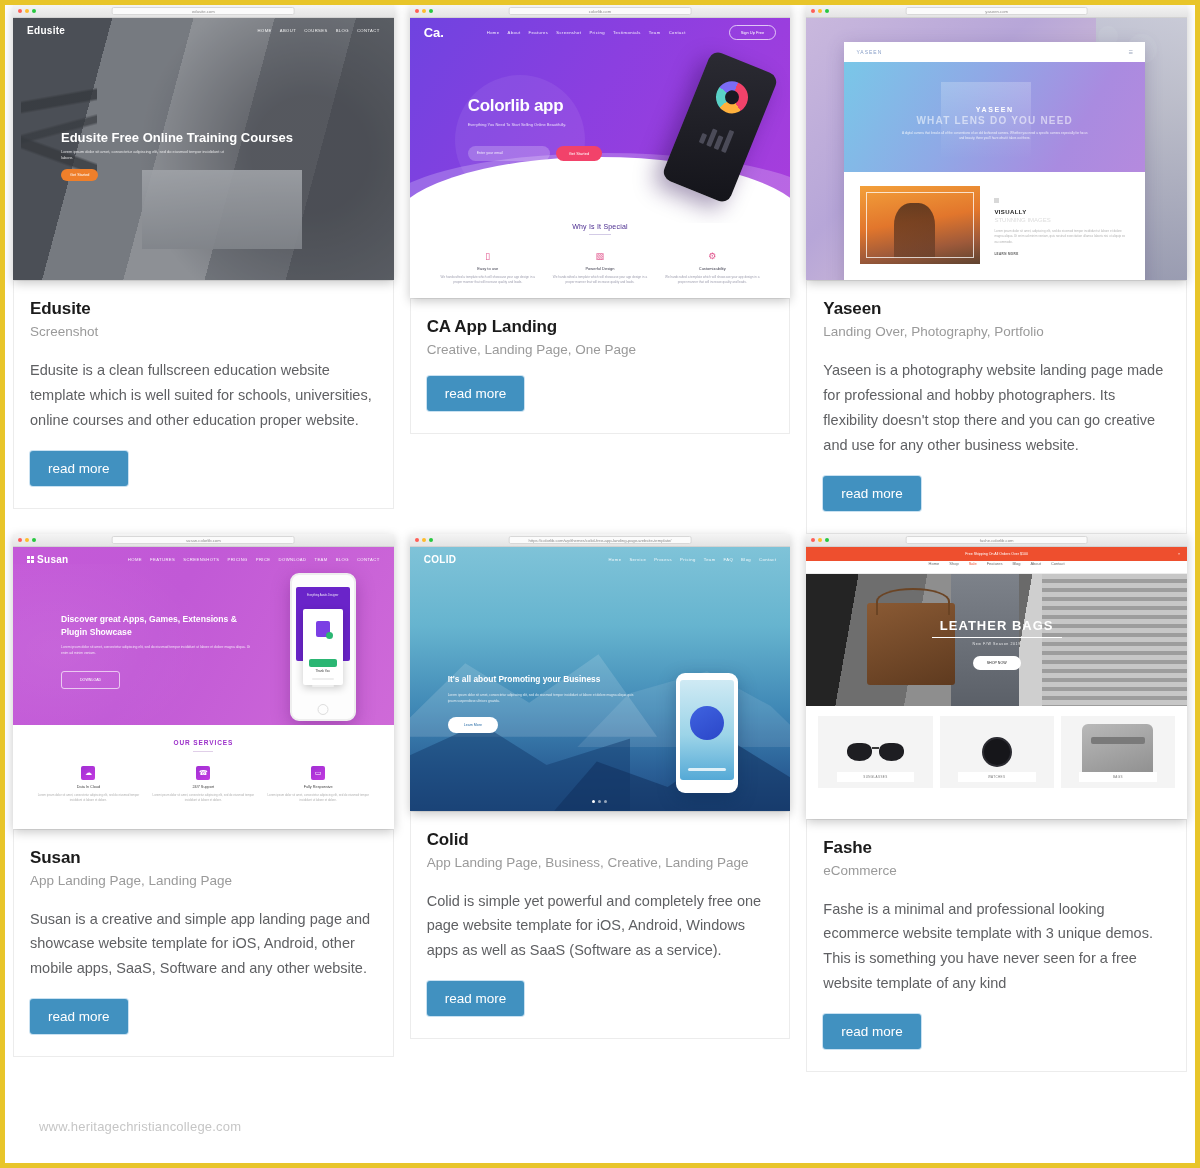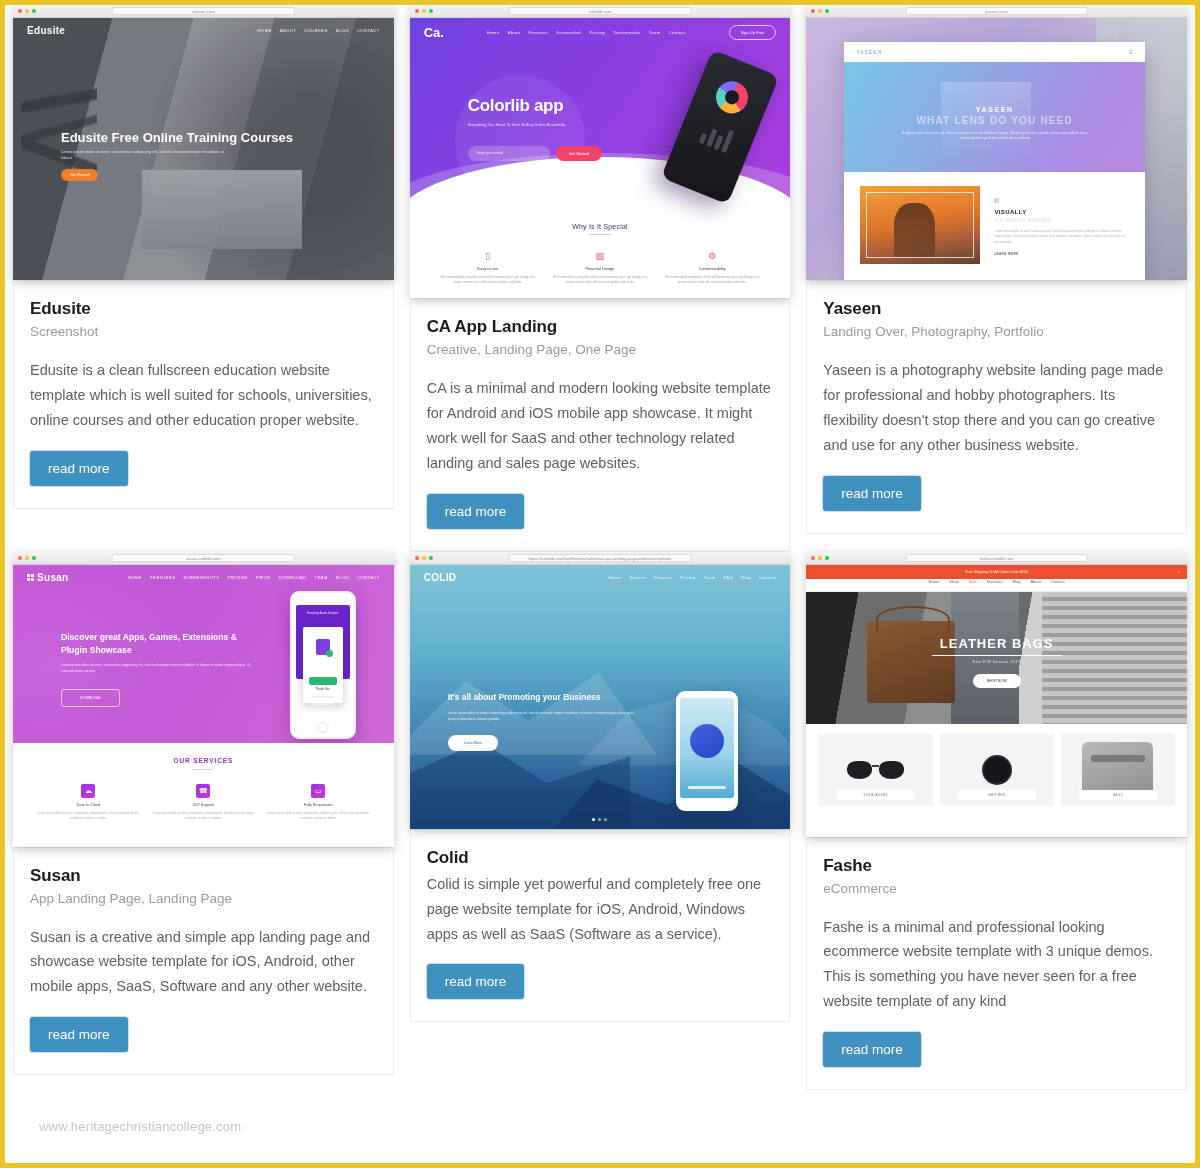--- a/index.html
+++ b/index.html
@@ -525,21 +525,20 @@
                   <p>We handcrafted a template which will showcase your app design in a proper manner that will increase quality and leads.</p>
                 </div>
               </div>
             </div>
           </div>
         </div>
 
         <div class="card-text">
           <div class="card-title">CA App Landing</div>
           <div class="card-cats">Creative, Landing Page, One Page</div>
-          <div class="card-desc">CA is a minimal and modern looking website template for Android and iOS mobile app showcase. It might work well for SaaS and other technology related landing and sales page websites.</div>
           <button class="read-more">read more</button>
         </div>
       </div>
     </div>
 
     <div class="card">
       <div class="card-inner">
         <div class="thumb">
           <div class="browser-bar">
             <div class="dots">
@@ -720,20 +719,21 @@
             <div class="co-dots">
               <i class="on"></i>
                 <i></i>
                 <i></i>
             </div>
           </div>
         </div>
 
         <div class="card-text">
           <div class="card-title">Colid</div>
+          <div class="card-cats">App Landing Page, Business, Creative, Landing Page</div>
           <div class="card-desc">Colid is simple yet powerful and completely free one page website template for iOS, Android, Windows apps as well as SaaS (Software as a service).</div>
           <button class="read-more">read more</button>
         </div>
       </div>
     </div>
 
     <div class="card">
       <div class="card-inner">
         <div class="thumb">
           <div class="browser-bar">

